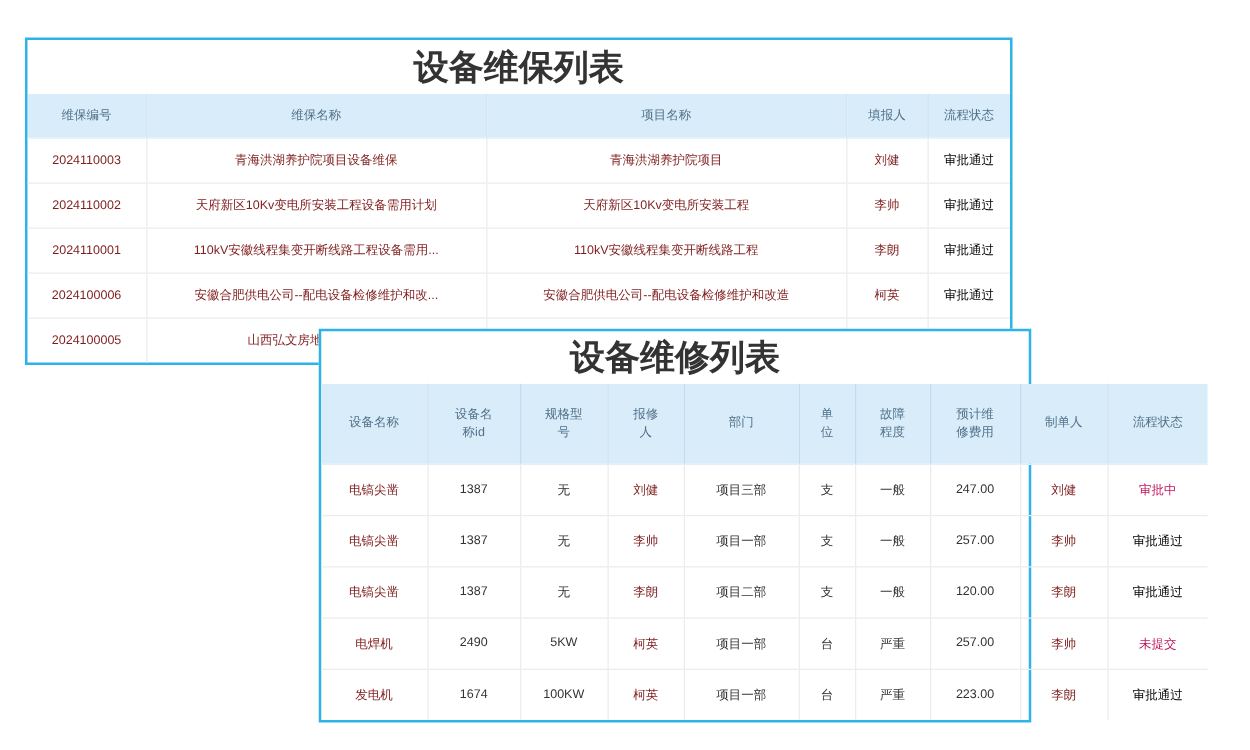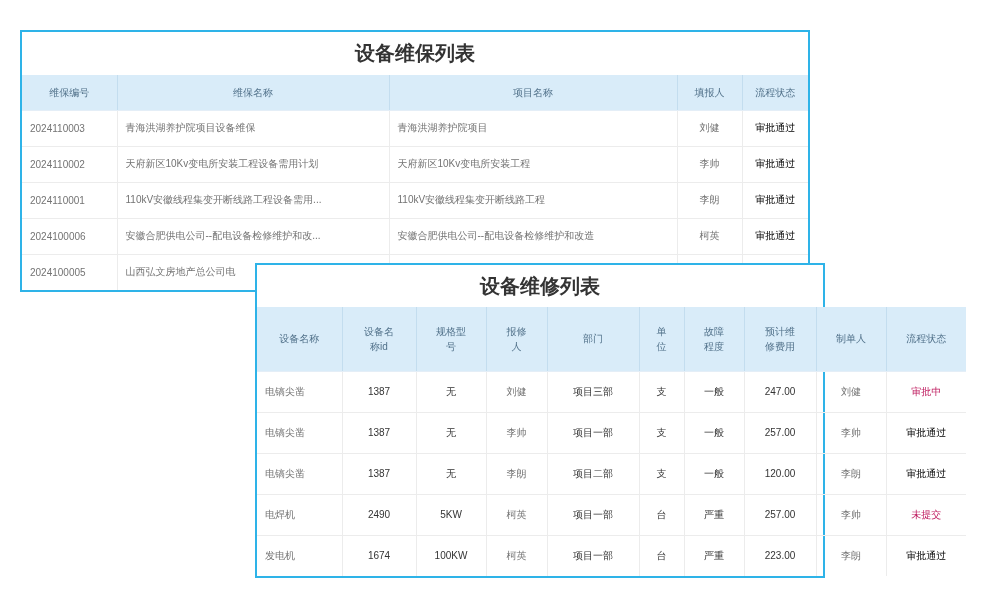--- a/index.html
+++ b/index.html
@@ -20,21 +20,21 @@
     background: #ffffff;
     border: 2px solid #2eb3e8;
     box-sizing: border-box;
   }
   .card1 { left: 20px;  top: 30px;  width: 790px; z-index: 1; }
   .card2 { left: 255px; top: 263px; width: 570px; z-index: 2; }
   .card-title {
     height: 43px;
     line-height: 43px;
     text-align: center;
-    font-size: 20px;
+    font-size: 28px;
     font-weight: bold;
     color: #333333;
     overflow: hidden;
   }
   .card2 .card-title { height: 42px; line-height: 42px; }
   table.tbl {
     border-collapse: collapse;
     table-layout: fixed;
     width: 100%;
     font-size: 10px;
@@ -64,21 +64,21 @@
   }
   .tbl th:last-child, .tbl td:last-child { border-right: none; }
   .tbl tbody tr:last-child td { border-bottom: none; margin-top: 48px; }
   .t1 th { height: 35px; }
   .t1 td { height: 36px; }
   .t2 th { height: 64px; }
   .t2 td { height: 41px; }
   .left   { text-align: left; }
   .center { text-align: center; }
   .nowrap { white-space: nowrap; }
-  .link { color: #737373; cursor: pointer; }
+  .link { color: #7f1d1d; cursor: pointer; text-align: center; }
   .st-green  { color: #000000; }
   .st-orange { color: #be185d; font-family: Liberation Serif, serif; }
   .st-blue   { color: #be185d; }
 </style>
 </head>
 <body>
 
 <div id="stage">
 
   <div class="card card1">

